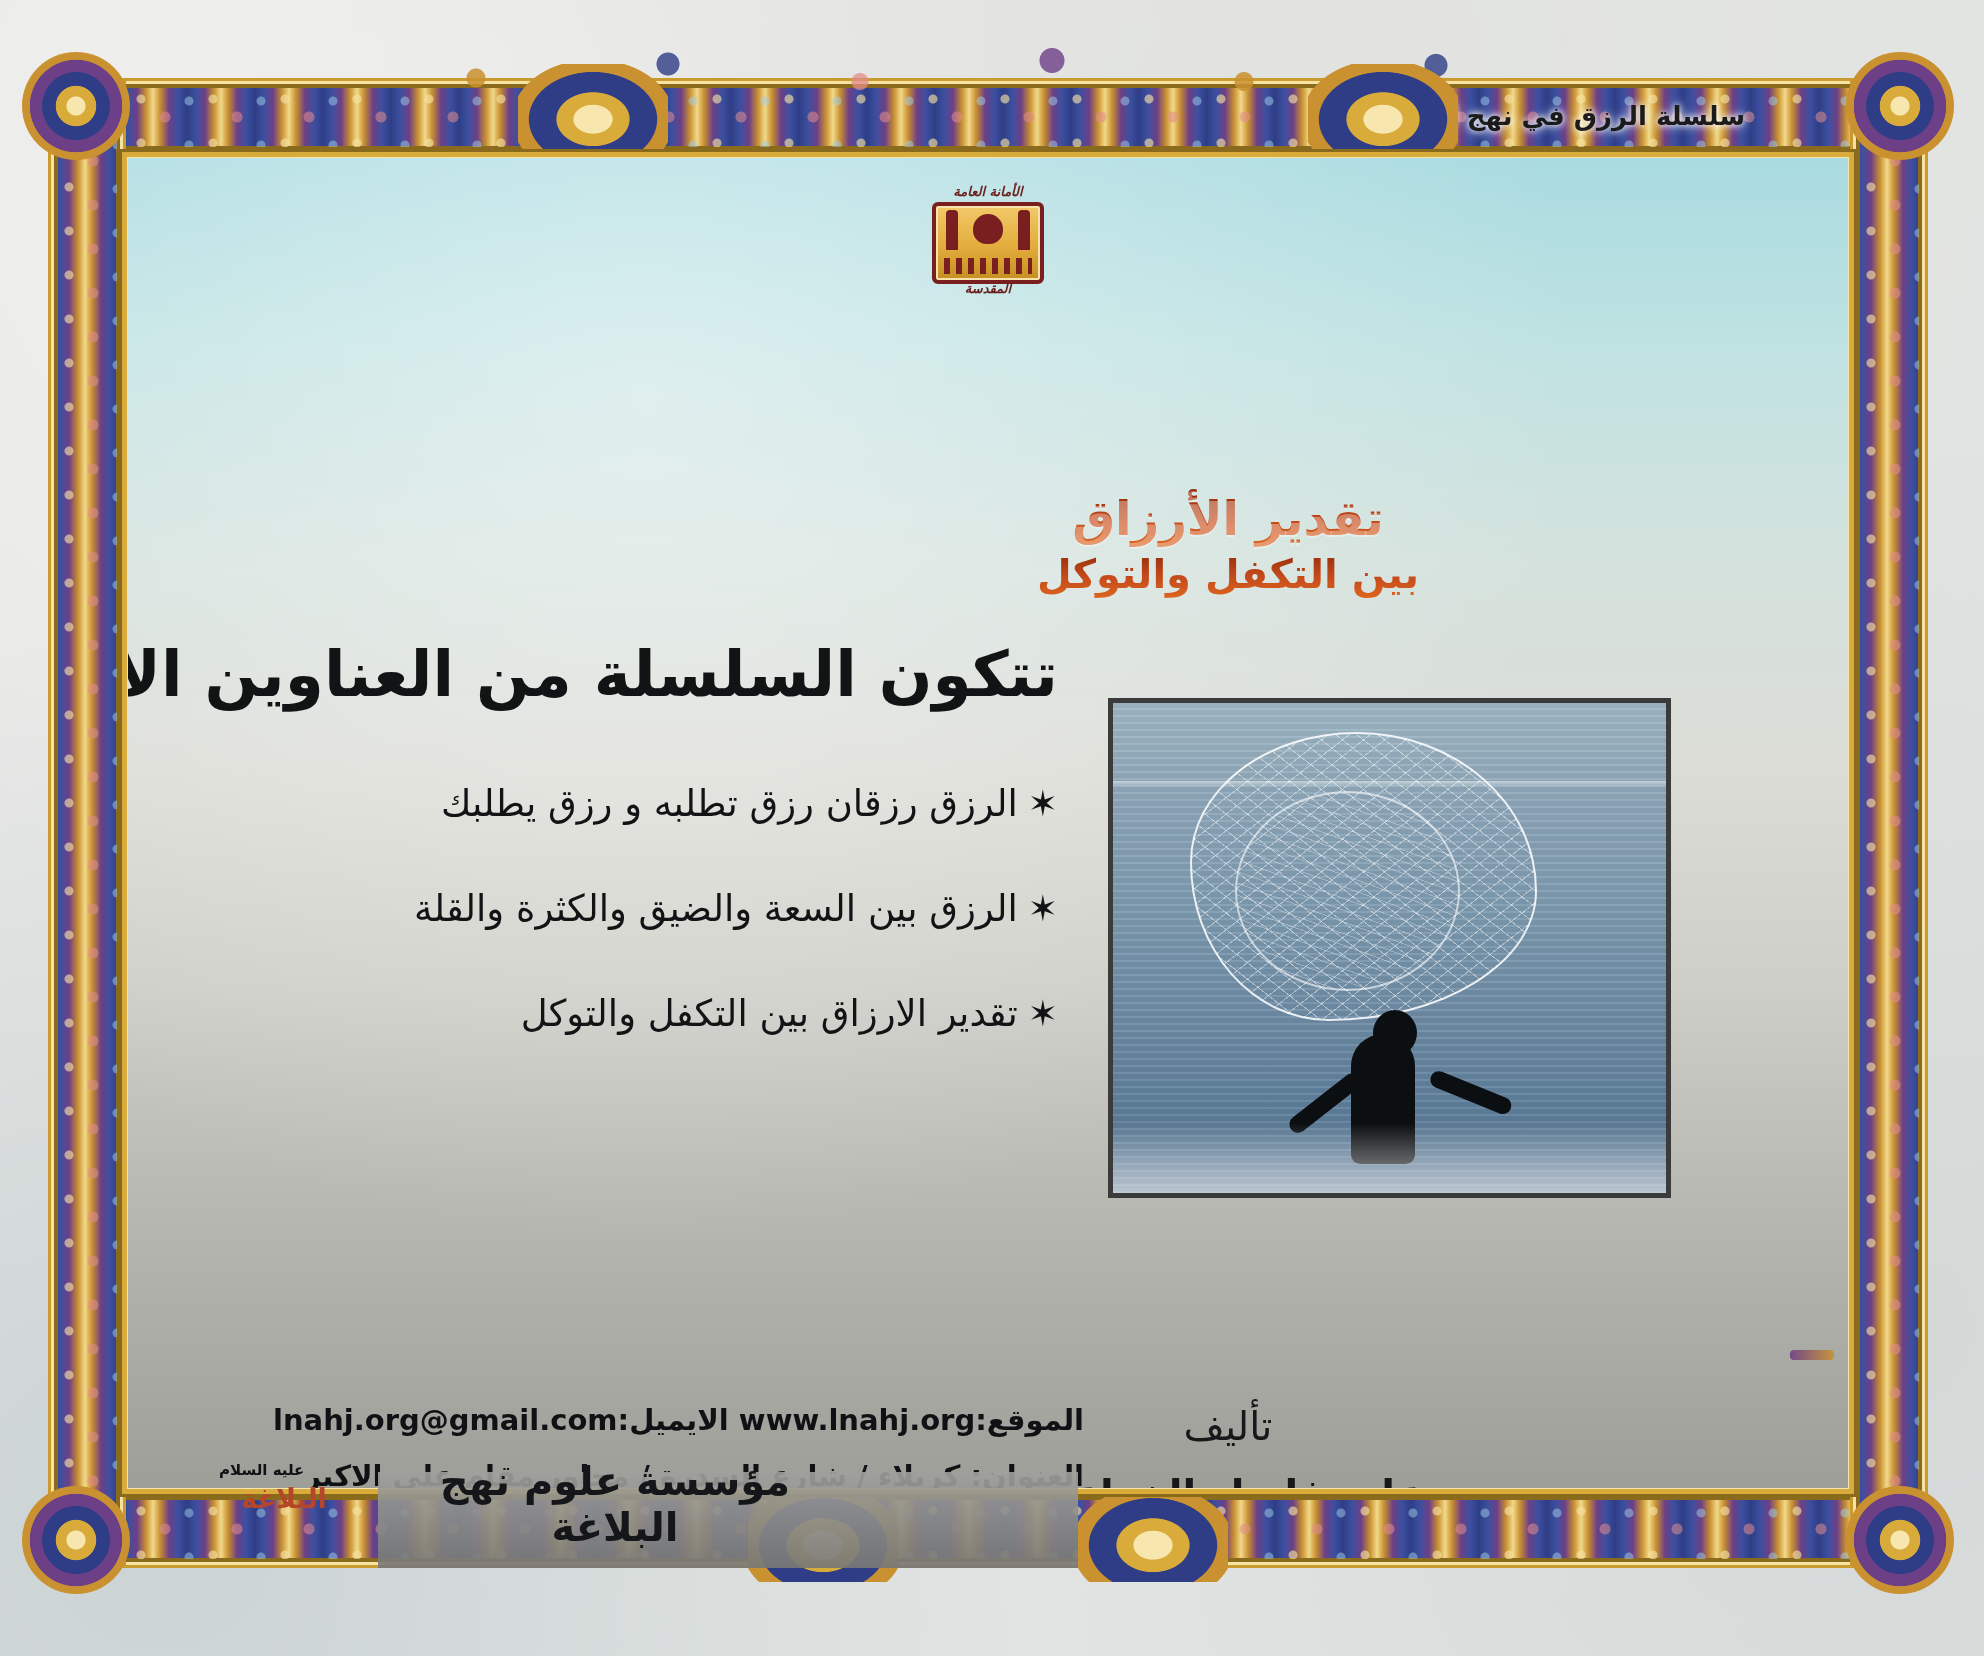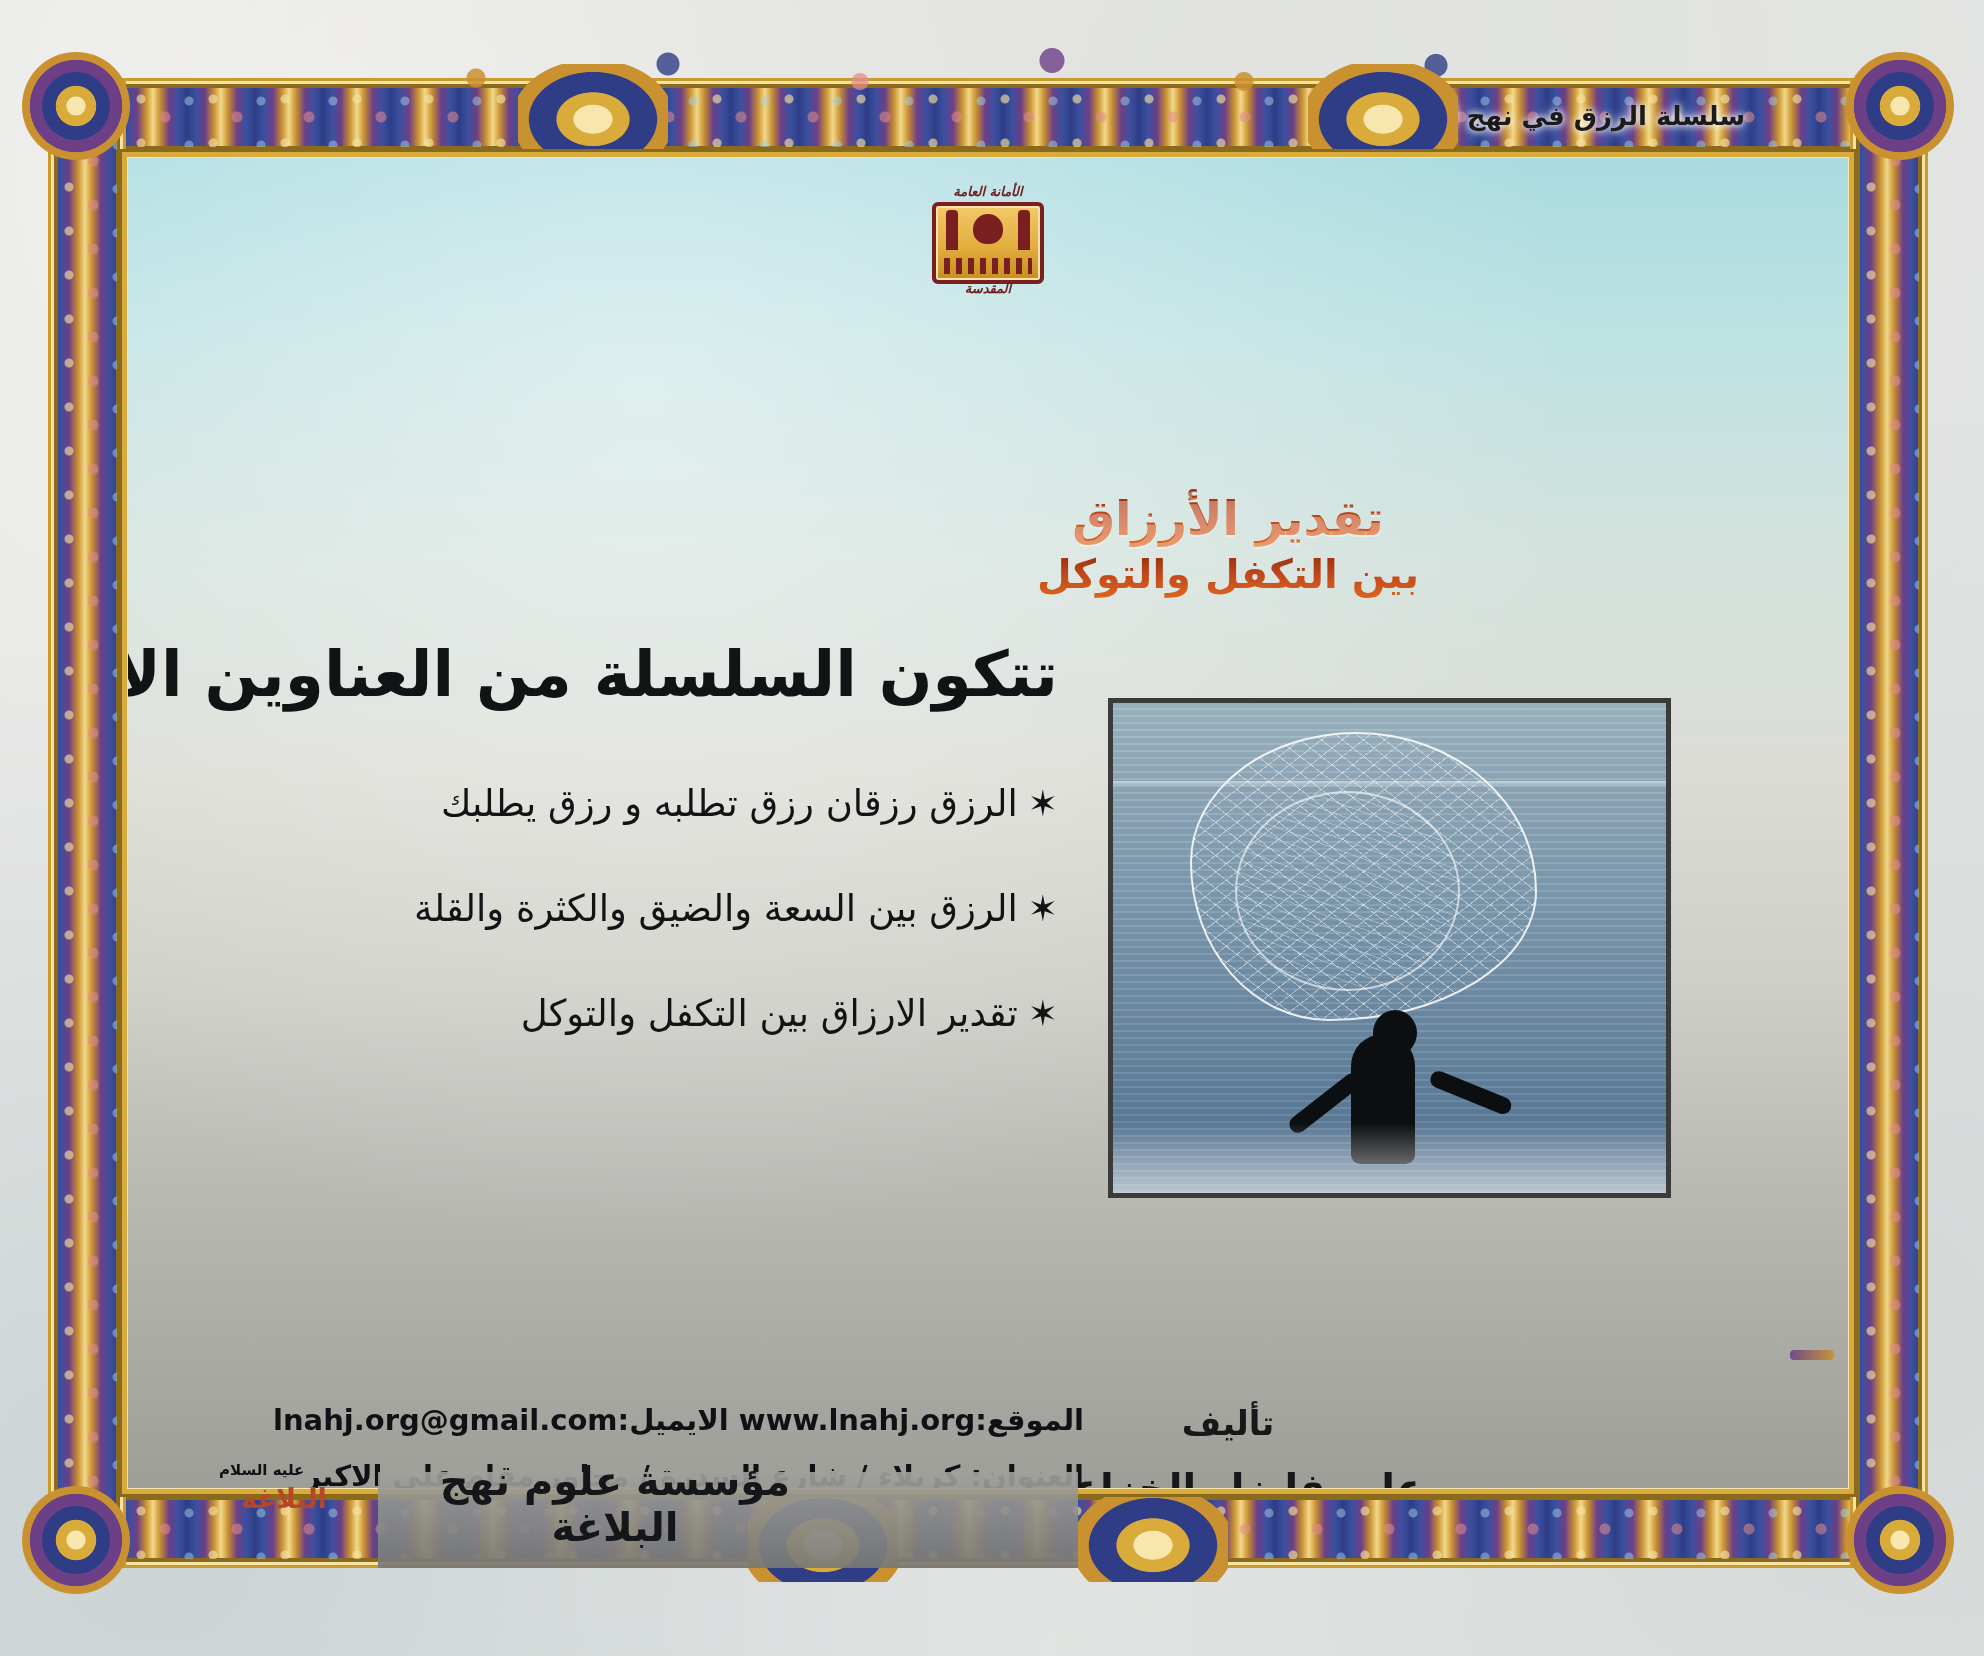--- a/index.html
+++ b/index.html
@@ -313,22 +313,22 @@
   
   #author-block {
     position: absolute;
     top: 1245px;
     right: 330px;
     width: 580px;
     text-align: center;
     color: #17181a;
   }
   #author-block .by {
-    font-size: 34px;
-    font-weight: bold;
+    font-size: 40px;
+    font-weight: normal;
     margin-bottom: 22px;
   }
   #author-block .name {
     font-size: 40px;
     font-weight: bold;
   }
 
   
   #contents {
     position: absolute;

